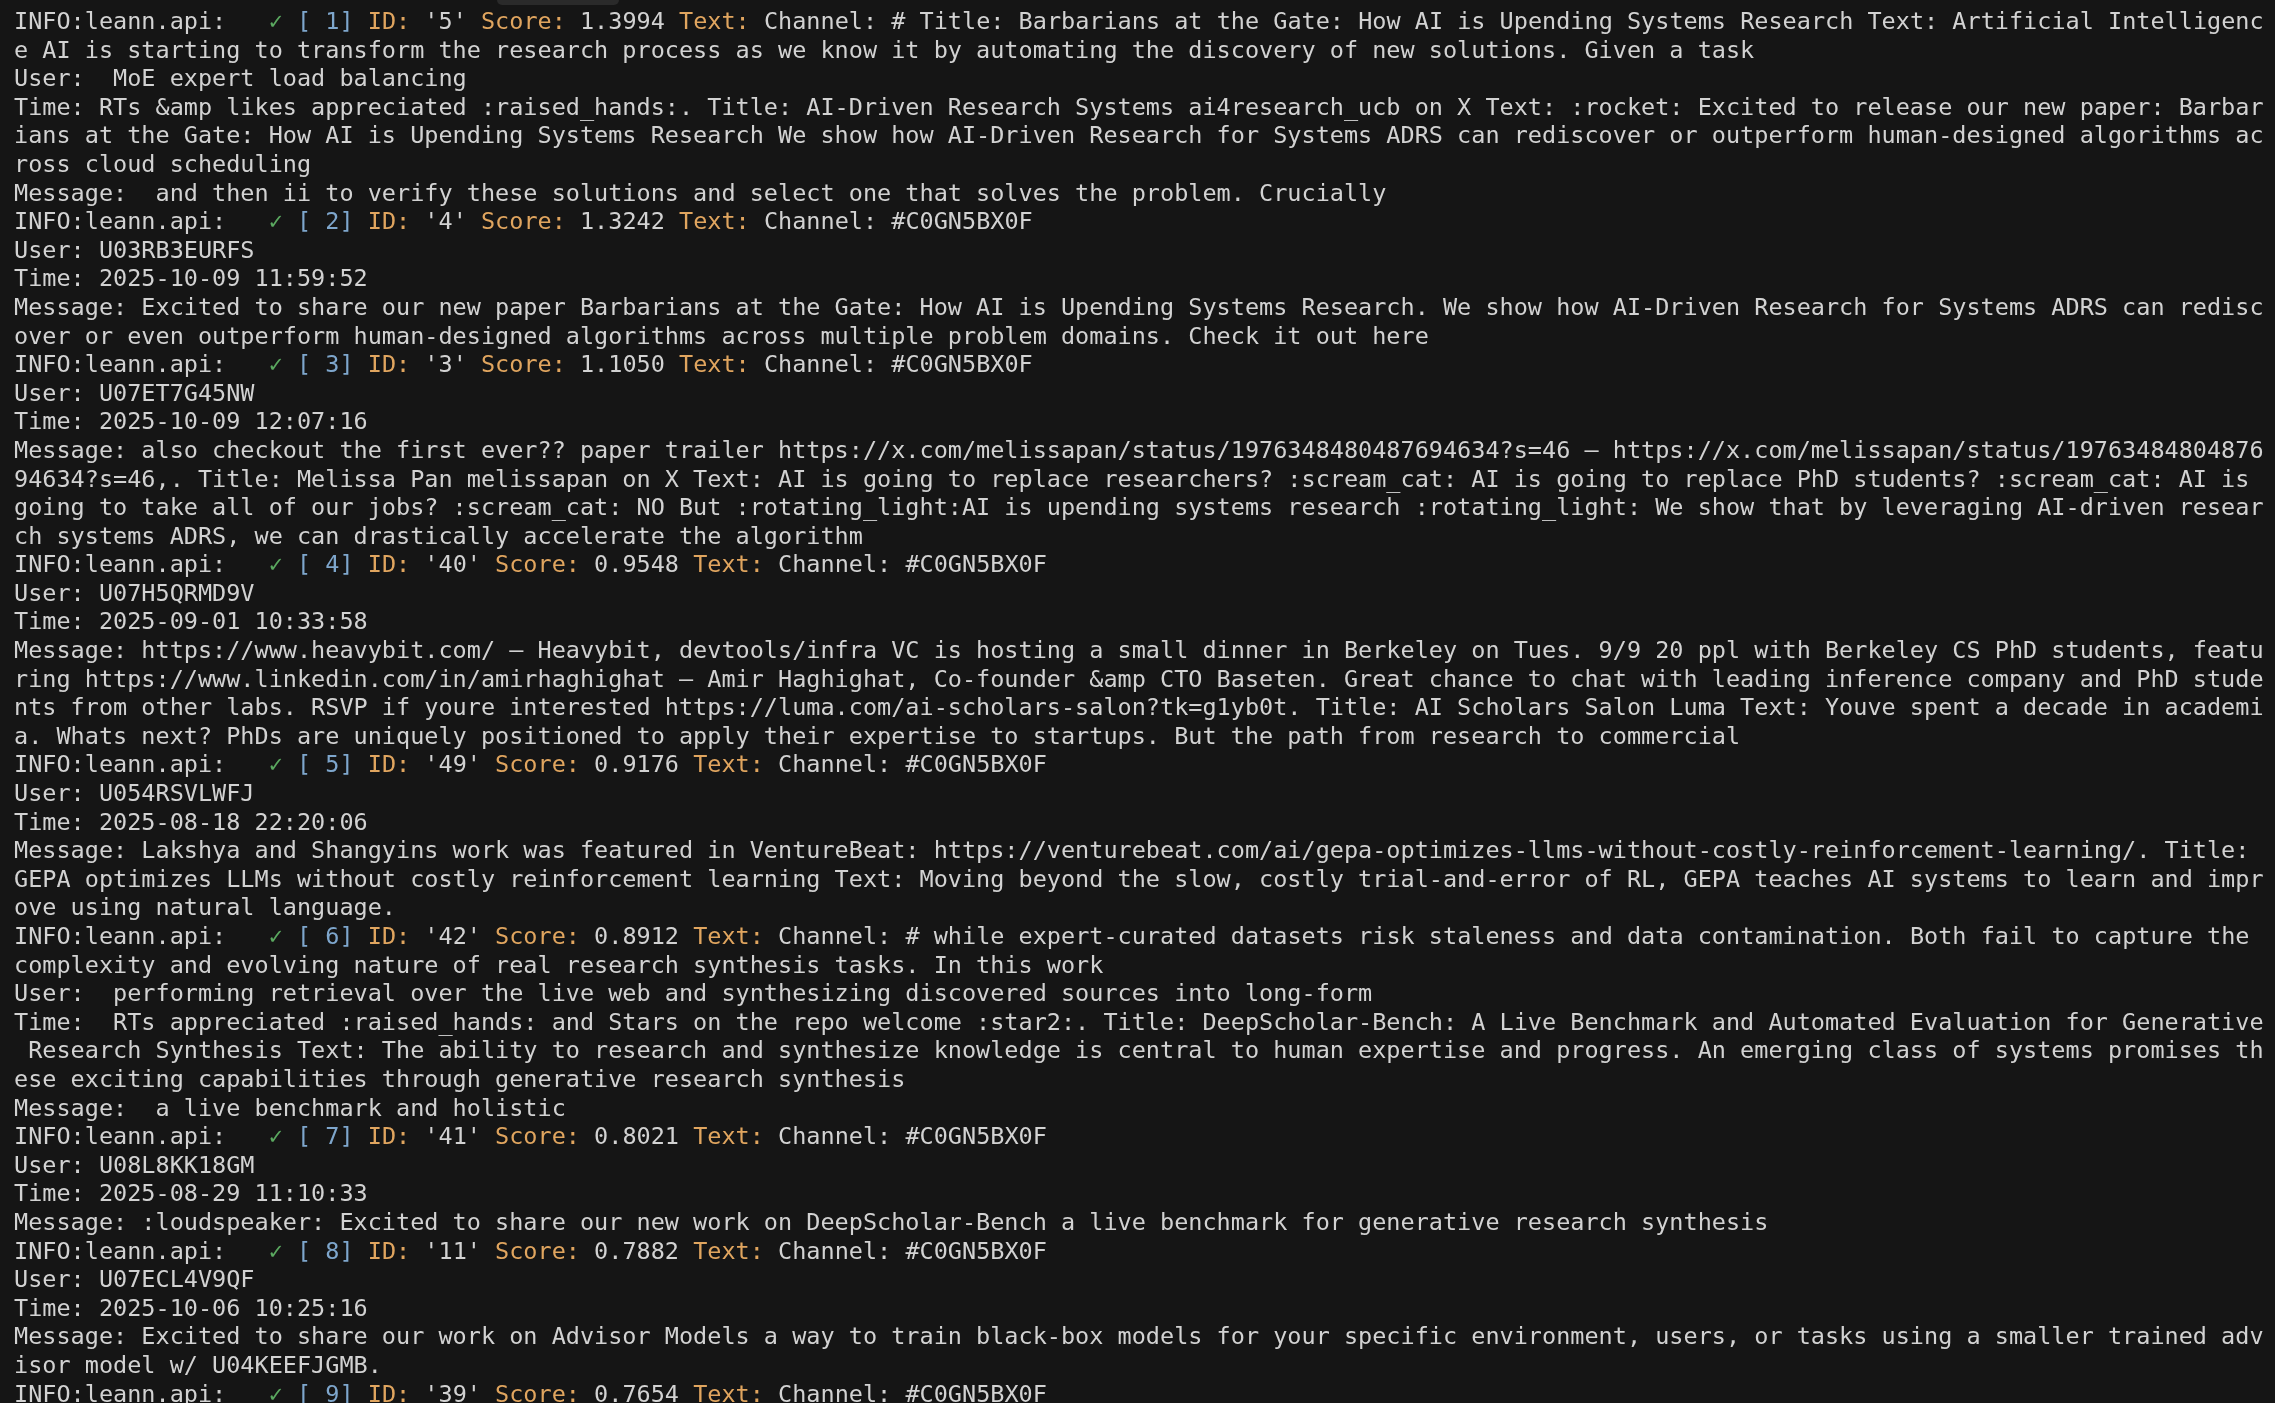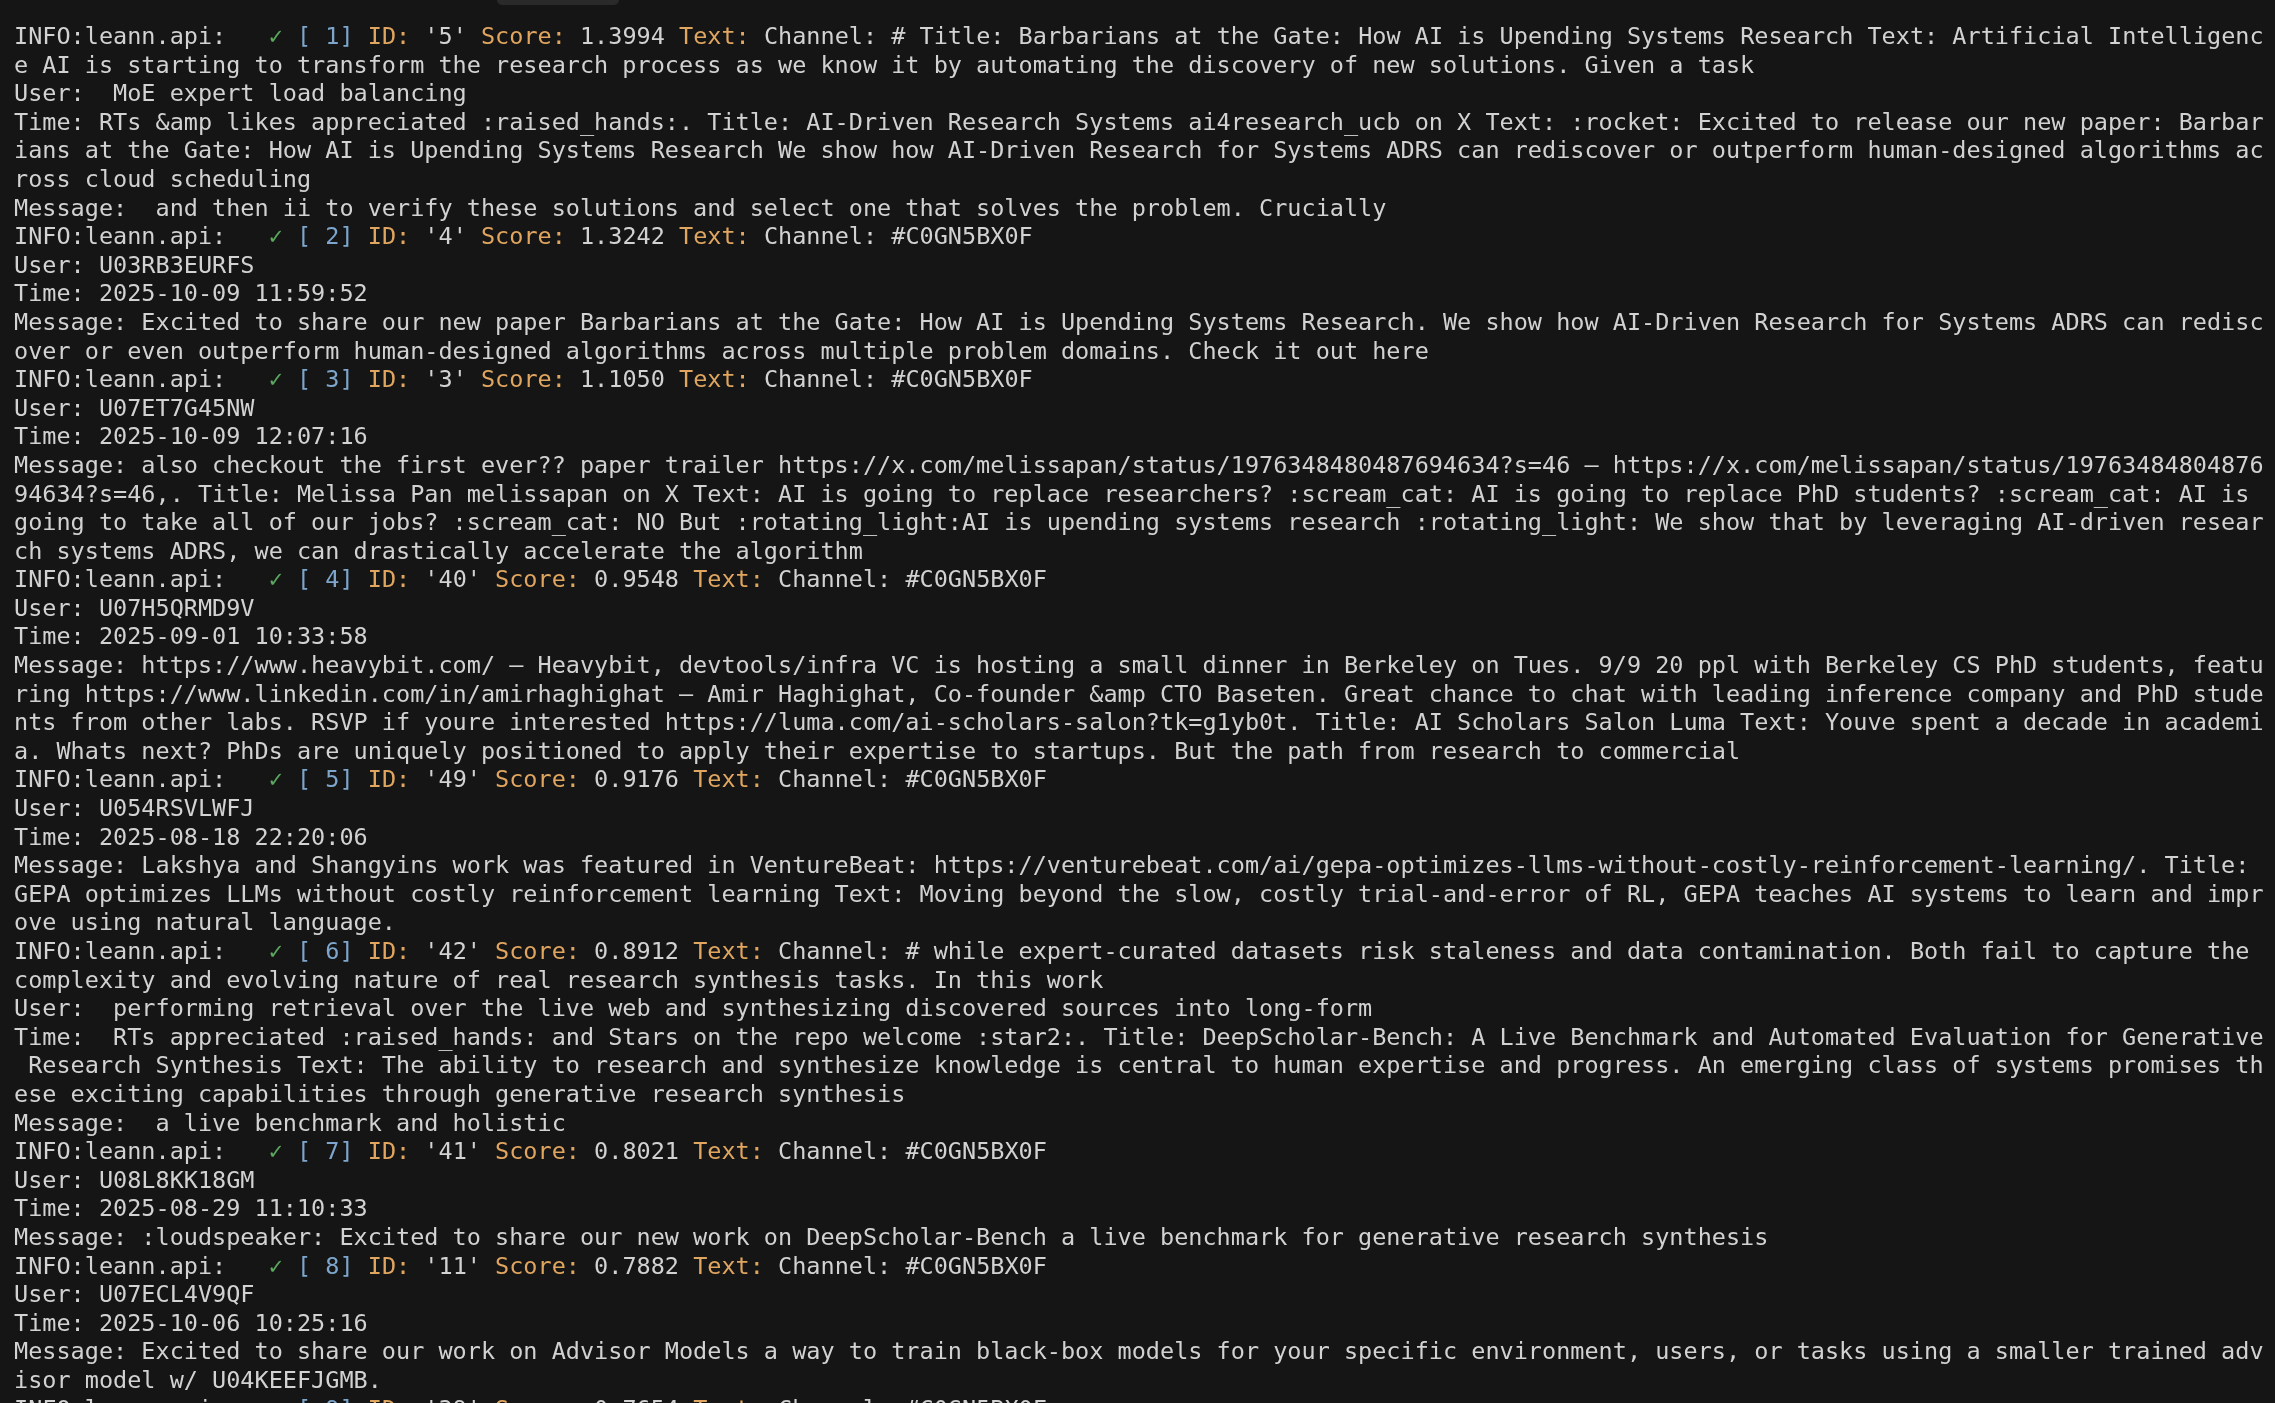--- a/index.html
+++ b/index.html
@@ -8,21 +8,21 @@
     background: #151515;
     width: 2275px;
     height: 1403px;
     overflow: hidden;
   }
   #terminal {
     position: absolute;
     top: 0; left: 0;
     width: 2275px;
     height: 1403px;
-    padding: 22px 0 0 14px;
+    padding: 7px 0 0 14px;
     box-sizing: border-box;
     font-family: "DejaVu Sans Mono", "Liberation Mono", monospace;
     font-size: 23.5px;
     line-height: 28.6px;
     white-space: pre;
     color: var(--fg, #d2d2d2);
     overflow: hidden;
   }
   .line { height: 28.6px; }
   .fg { color: var(--fg, #d2d2d2); }

